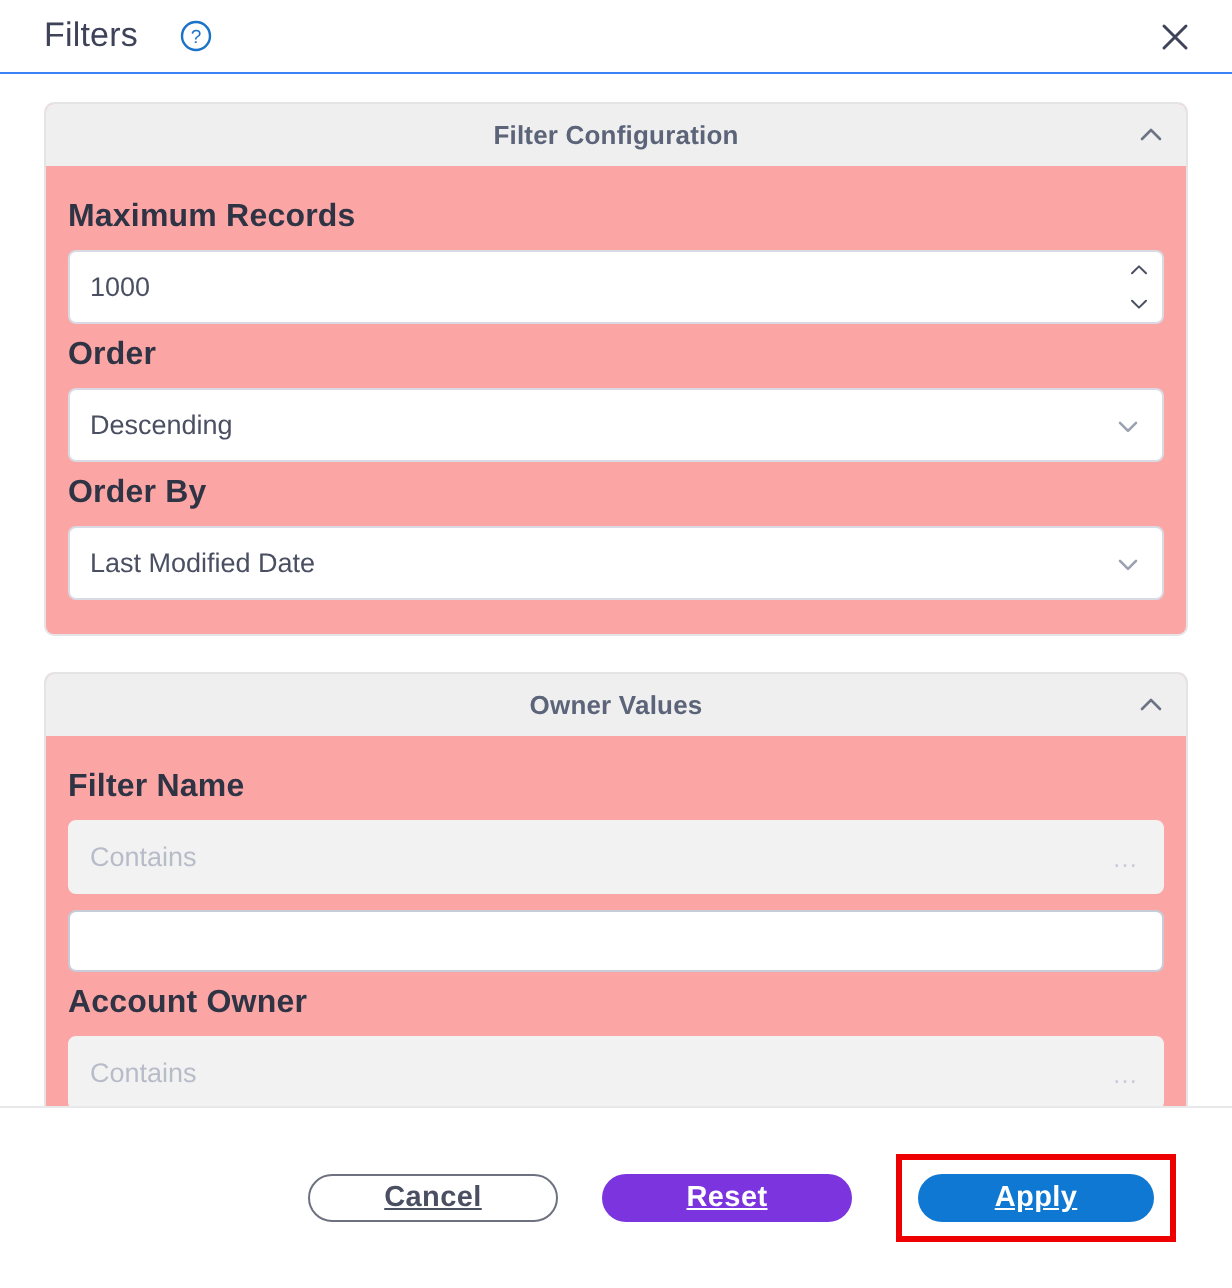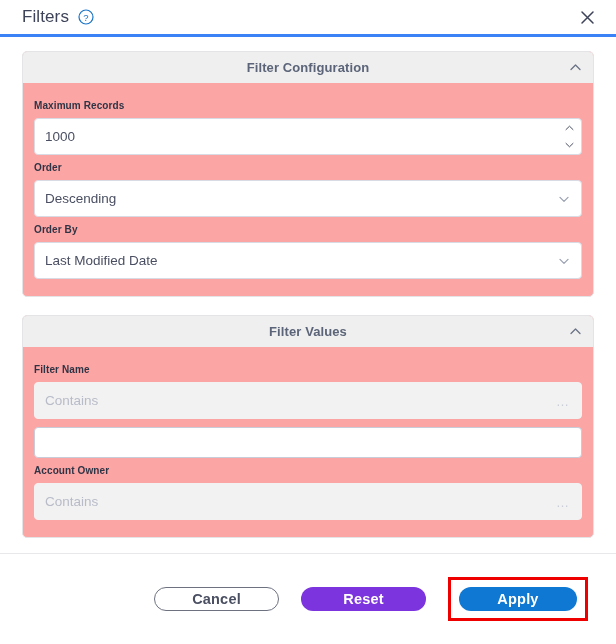--- a/index.html
+++ b/index.html
@@ -18,25 +18,26 @@
     height: 644px;
     background: #ffffff;
     display: flex;
     flex-direction: column;
   }
 
   
   .dlg-header {
     height: 37px;
     min-height: 37px;
-    border-bottom: 3px solid #3b82f6;
+    border-bottom: 1px solid #3b82f6;
     display: flex;
     align-items: center;
     padding: 0 16px 0 22px;
     background: #fff;
+    gap: 12px;
   }
   .dlg-title {
     font-size: 17px;
     color: #3e4359;
     letter-spacing: .1px;
   }
   .help-icon {
     margin-left: 9px;
     display: inline-flex;
     align-items: center;
@@ -88,21 +89,21 @@
     right: 10px;
     top: 0; bottom: 0;
     display: flex; align-items: center;
     color: #6b7385;
     cursor: pointer;
   }
   .section-body { padding: 10px 11px 14px 11px; }
 
   .field { margin-bottom: 3px; }
   .field-label {
-    font-size: 10px;
+    font-size: 16px;
     font-weight: bold;
     color: #2f3445;
     margin: 7px 0 7px 0;
     letter-spacing: .1px;
   }
 
   .control {
     position: relative;
     height: 37px;
     border: 1px solid #d8dbe3;
@@ -181,20 +182,21 @@
     border-radius: 24px;
     font-size: 14.5px;
     font-weight: bold;
     display: inline-flex;
     align-items: center;
     justify-content: center;
     cursor: pointer;
     border: 1px solid transparent;
     padding: 0 22px;
     letter-spacing: .2px;
+    text-decoration: underline;
   }
   .btn-cancel {
     background: #fff;
     border-color: #6e7280;
     color: #4a4f62;
     min-width: 125px;
   }
   .btn-reset {
     background: #7b34de;
     color: #fff;
@@ -295,21 +297,21 @@
                 </svg>
             </span>
           </div>
         </div>
 
       </div>
     </div>
 
     <div class="section">
       <div class="section-head">
-        <span class="title">Filter Values</span>
+        <span class="title">Owner Values</span>
         <span class="chev">
           <svg width="15" height="15" viewBox="0 0 15 15">
             <path d="M3 9.5 L7.5 5 L12 9.5" stroke="#6b7385" stroke-width="1.3" fill="none" stroke-linecap="round" stroke-linejoin="round"></path>
           </svg>
         </span>
       </div>
       <div class="section-body">
 
         <div class="field">
           <div class="field-label">Filter Name</div>

